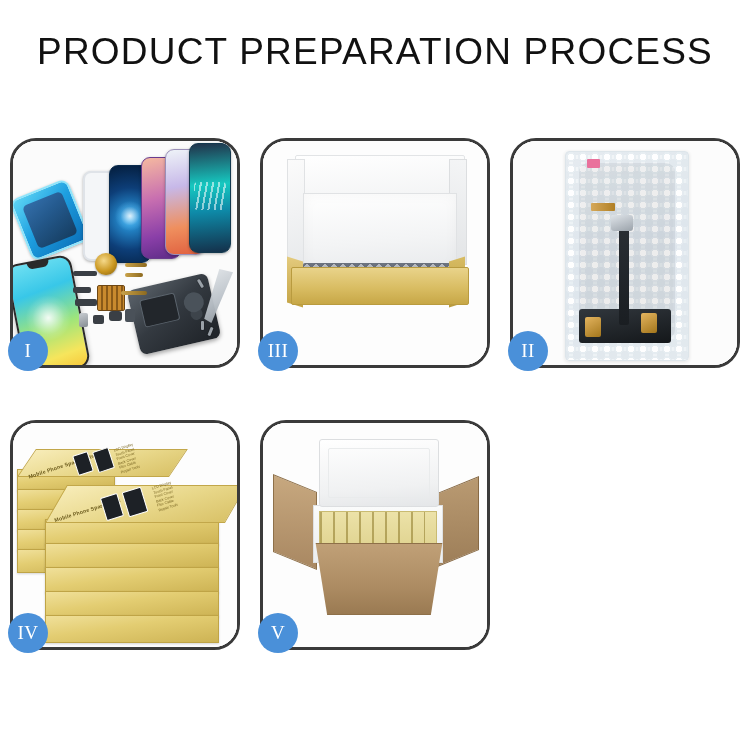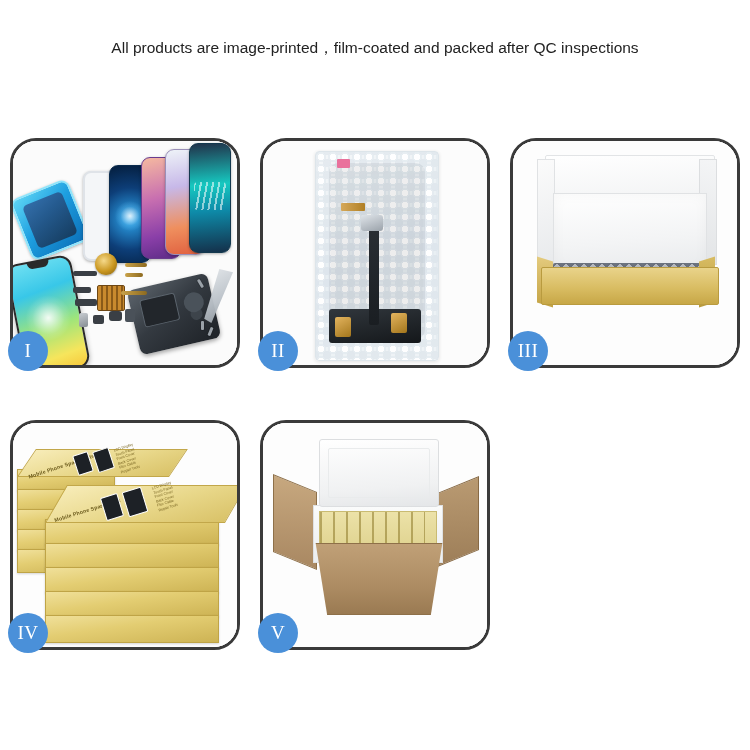--- a/index.html
+++ b/index.html
@@ -429,21 +429,21 @@
     background: linear-gradient(160deg,#a98a63,#8e7149);
     opacity:.9;
   }
   .p6-tab.a { left:54px; top:90px; }
   .p6-tab.b { left:54px; top:168px; }
 </style>
 </head>
 <body>
 
 <div class="header">
-  <p class="page-subtitle">All products are image-printed，film-coated and packed after QC inspections</p>
+  <h1 class="page-title">PRODUCT PREPARATION PROCESS</h1>
 </div>
 
 <div class="panel-grid">
 
   <div class="panel">
     <div class="panel-clip">
       <div class="panel-photo p1-bg">
         <div class="scr scr-adh"></div>
         <div class="scr scr-black"></div>
         <div class="scr scr-blue"></div>
@@ -468,49 +468,49 @@
         <div class="scrw" style="left:196px;top:186px;transform:rotate(22deg);"></div>
         <div class="scrw" style="left:186px;top:138px;transform:rotate(-30deg);"></div>
         <div class="tweez"></div>
       </div>
     </div>
     <div class="badge">I</div>
   </div>
 
   <div class="panel">
     <div class="panel-clip">
+      <div class="panel-photo p3-bg">
+        <div class="p3-lid-back"></div>
+        <div class="p3-lid-left"></div>
+        <div class="p3-lid-right"></div>
+        <div class="p3-foam"></div>
+        <div class="p3-bubble"></div>
+        <div class="p3-tray-left"></div>
+        <div class="p3-tray-right"></div>
+        <div class="p3-tray-front"></div>
+      </div>
+    </div>
+    <div class="badge">III</div>
+  </div>
+
+  <div class="panel">
+    <div class="panel-clip">
       <div class="panel-photo p2-bg">
         <div class="p2-screen"></div>
         <div class="p2-base"></div>
         <div class="p2-tape"></div>
         <div class="p2-connector"></div>
         <div class="p2-flex-strip"></div>
         <div class="p2-gold-a"></div>
         <div class="p2-gold-b"></div>
         <div class="p2-pink"></div>
         <div class="bubble-bag"></div>
       </div>
     </div>
     <div class="badge">II</div>
-  </div>
-
-  <div class="panel">
-    <div class="panel-clip">
-      <div class="panel-photo p3-bg">
-        <div class="p3-lid-back"></div>
-        <div class="p3-lid-left"></div>
-        <div class="p3-lid-right"></div>
-        <div class="p3-foam"></div>
-        <div class="p3-bubble"></div>
-        <div class="p3-tray-left"></div>
-        <div class="p3-tray-right"></div>
-        <div class="p3-tray-front"></div>
-      </div>
-    </div>
-    <div class="badge">III</div>
   </div>
 
   <div class="panel">
     <div class="panel-clip">
       <div class="panel-photo p4-bg">
 
         <div class="gbox" style="left:4px;top:46px;width:96px;height:20px;"></div>
         <div class="gbox" style="left:4px;top:66px;width:96px;height:20px;"></div>
         <div class="gbox" style="left:4px;top:86px;width:96px;height:20px;"></div>
         <div class="gbox" style="left:4px;top:106px;width:96px;height:20px;"></div>

